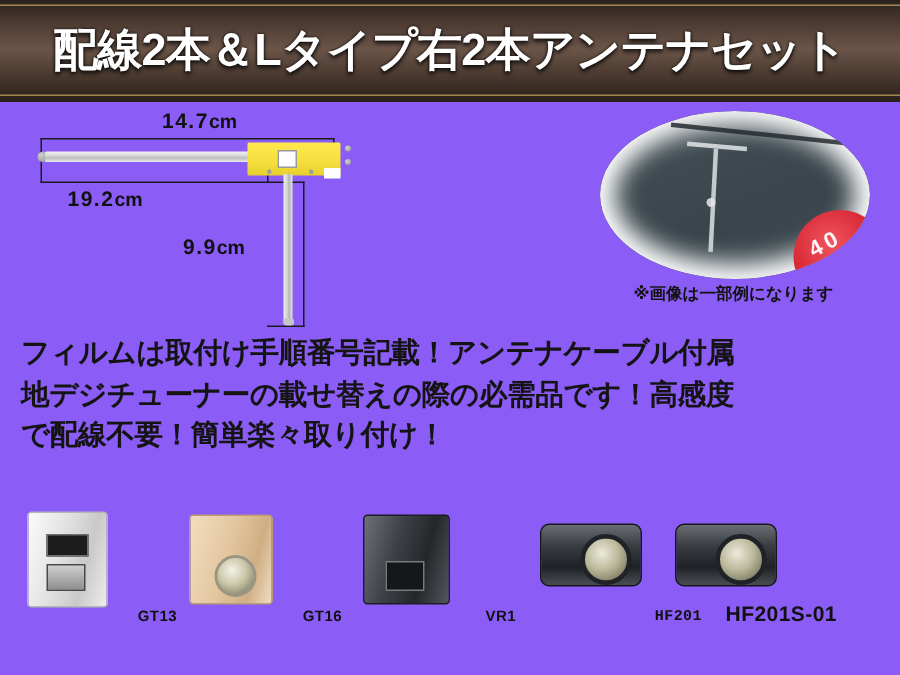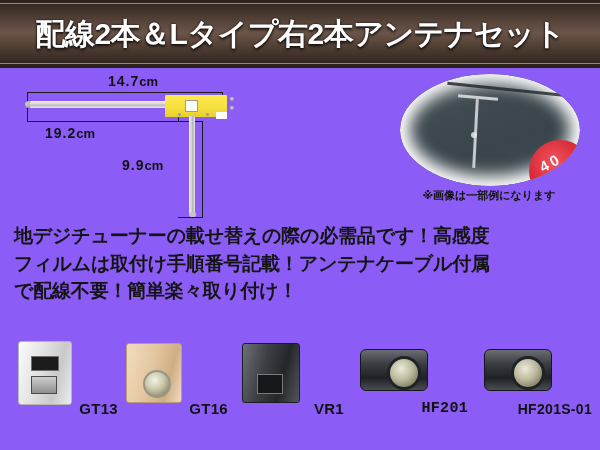--- a/index.html
+++ b/index.html
@@ -146,24 +146,24 @@
     letter-spacing:-0.2px;
   }
   .copy div{white-space:nowrap;}
 
   
   .connectors{position:absolute;left:0;top:333px;width:600px;height:88px;}
   .conn{position:absolute;top:0;width:118px;height:88px;}
   .conn-img{position:absolute;left:4px;top:0;width:74px;height:76px;}
   .conn-label{
     position:absolute;right:2px;bottom:4px;
-    font-size:15px;font-weight:bold;color:#111;letter-spacing:.3px;white-space:nowrap;
+    font-size:10px;font-weight:bold;color:#111;letter-spacing:.3px;white-space:nowrap;
   }
   .c1{left:2px;}   .c2{left:112px;}  .c3{left:228px;}
-  .c4{left:352px;font-family:Liberation Mono, monospace;} .c5{left:476px;}
+  .c4{left:352px;font-family:Liberation Mono, monospace;} .c5{left:442px;}
   .c5 .conn-label{font-size:14px;}
 
   
   .body-gray{
     position:absolute;left:12px;top:8px;width:52px;height:62px;border-radius:3px;
     background:linear-gradient(105deg,#fbfbfb 0%,#e2e2e2 40%,#c9c9c9 70%,#ededed 100%);
     border:1px solid #b6b6b6;
   }
   .body-tan{
     position:absolute;left:10px;top:10px;width:54px;height:58px;border-radius:3px;
@@ -256,22 +256,22 @@
       <div class="ant-t-vert"></div>
       <div class="ant-node"></div>
       <div class="sticker">
         <span>40</span>
       </div>
     </div>
     <div class="photo-caption">※画像は一部例になります</div>
   </div>
 
   <div class="copy">
+    <div>フィルムは取付け手順番号記載！アンテナケーブル付属</div>
     <div>地デジチューナーの載せ替えの際の必需品です！高感度</div>
-    <div>フィルムは取付け手順番号記載！アンテナケーブル付属</div>
     <div>で配線不要！簡単楽々取り付け！</div>
   </div>
 
   <div class="connectors">
 
     <div class="conn c1">
       <div class="conn-img">
         <div class="body-gray">
           <div class="port-rect"></div>
           <div class="port-rect2"></div>

